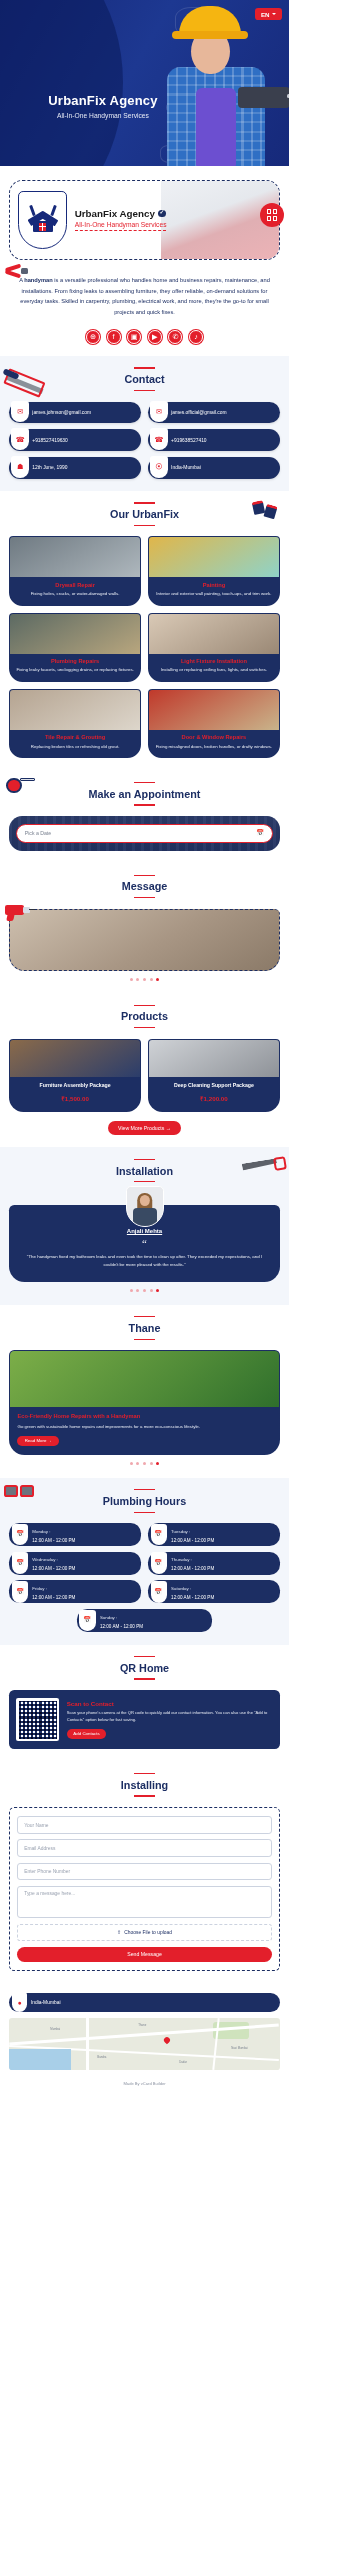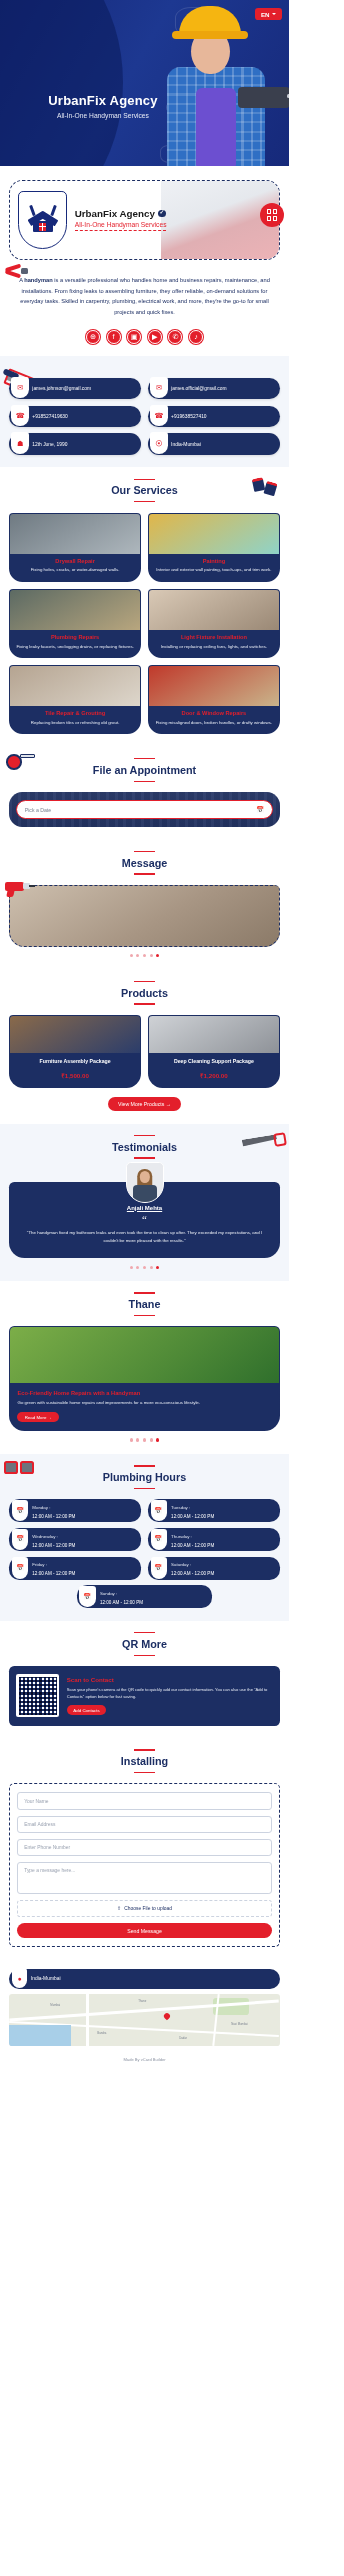--- a/index.html
+++ b/index.html
@@ -299,20 +299,21 @@
       </a>
   </div>
 
   <div class="sec alt">
     <div class="dots-bg"></div>
     <div class="saw">
       <div class="blade"></div>
         <div class="frame"></div>
         <div class="handle"></div>
     </div>
+    <div class="sec-title">Contact</div>
     <div class="contact-grid">
       <div class="pill">
         <span class="ic">
             <span>✉</span>
           </span>
         <span class="val">james.johnson@gmail.com</span>
       </div>
       <div class="pill">
         <span class="ic">
             <span>✉</span>
@@ -345,21 +346,21 @@
       </div>
     </div>
   </div>
 
   <div class="sec">
     <div class="dots-bg left"></div>
     <div class="gloves">
         <i></i>
         <i></i>
       </div>
-    <div class="sec-title">Our Services</div>
+    <div class="sec-title">Our UrbanFix</div>
     <div class="card-grid">
       <div class="svc">
         <div class="img" style="background:linear-gradient(150deg,#6f7a82,#aeb7bd)"></div>
         <div class="body">
             <h4>Drywall Repair</h4>
         <p>Fixing holes, cracks, or water-damaged walls.</p>
           </div>
       </div>
       <div class="svc">
         <div class="img" style="background:linear-gradient(150deg,#e0b64a,#8fd3c8)"></div>
@@ -398,21 +399,21 @@
       </div>
     </div>
   </div>
 
   <div class="sec">
     <div class="dots-bg"></div>
     <div class="tape">
         <div class="c"></div>
         <div class="t"></div>
       </div>
-    <div class="sec-title">File an Appointment</div>
+    <div class="sec-title">Make an Appointment</div>
     <div class="appt-box">
       <div class="date-input">
         <span>Pick a Date</span>
         <span style="color:#e31f2b;font-size:6.7px;">📅</span>
       </div>
     </div>
   </div>
 
   <div class="sec">
     <div class="dots-bg left"></div>
@@ -454,21 +455,21 @@
     </div>
     <button class="cta">View More Products  →</button>
   </div>
 
   <div class="sec alt">
     <div class="dots-bg left"></div>
     <div class="saw2">
         <div class="bl"></div>
         <div class="hd"></div>
       </div>
-    <div class="sec-title">Testimonials</div>
+    <div class="sec-title">Installation</div>
     <div class="tst-wrap">
       <div class="tst-av">
         <div class="hair"></div>
           <div class="head"></div>
           <div class="torso"></div>
       </div>
       <div class="tst-card">
         <div class="nm">Anjali Mehta</div>
         <div class="q">“</div>
         <p>"The handyman fixed my bathroom leaks and even took the time to clean up after. They exceeded my expectations, and I couldn't be more pleased with the results."</p>
@@ -544,21 +545,21 @@
       <div class="hrow full">
         <span class="ic">📅</span>
         <span><span class="d">Sunday :</span><br>
         <span class="t">12:00 AM - 12:00 PM</span></span>
       </div>
     </div>
   </div>
 
   <div class="sec">
     <div class="dots-bg left"></div>
-    <div class="sec-title">QR More</div>
+    <div class="sec-title">QR Home</div>
     <div class="qr-card">
       <div class="qr-box">
           <div class="qr-px"></div>
         </div>
       <div class="qr-txt">
         <h4>Scan to Contact</h4>
         <p>Scan your phone's camera at the QR code to quickly add our contact information. You can also use the "Add to Contacts" option below for fast saving.</p>
         <span class="qr-btn">Add Contacts</span>
       </div>
     </div>

